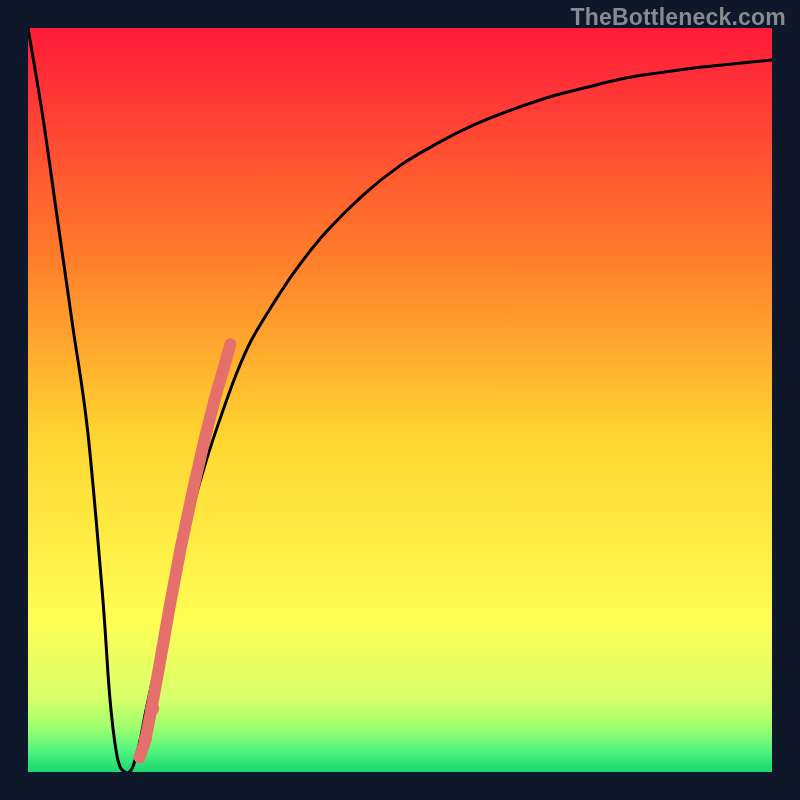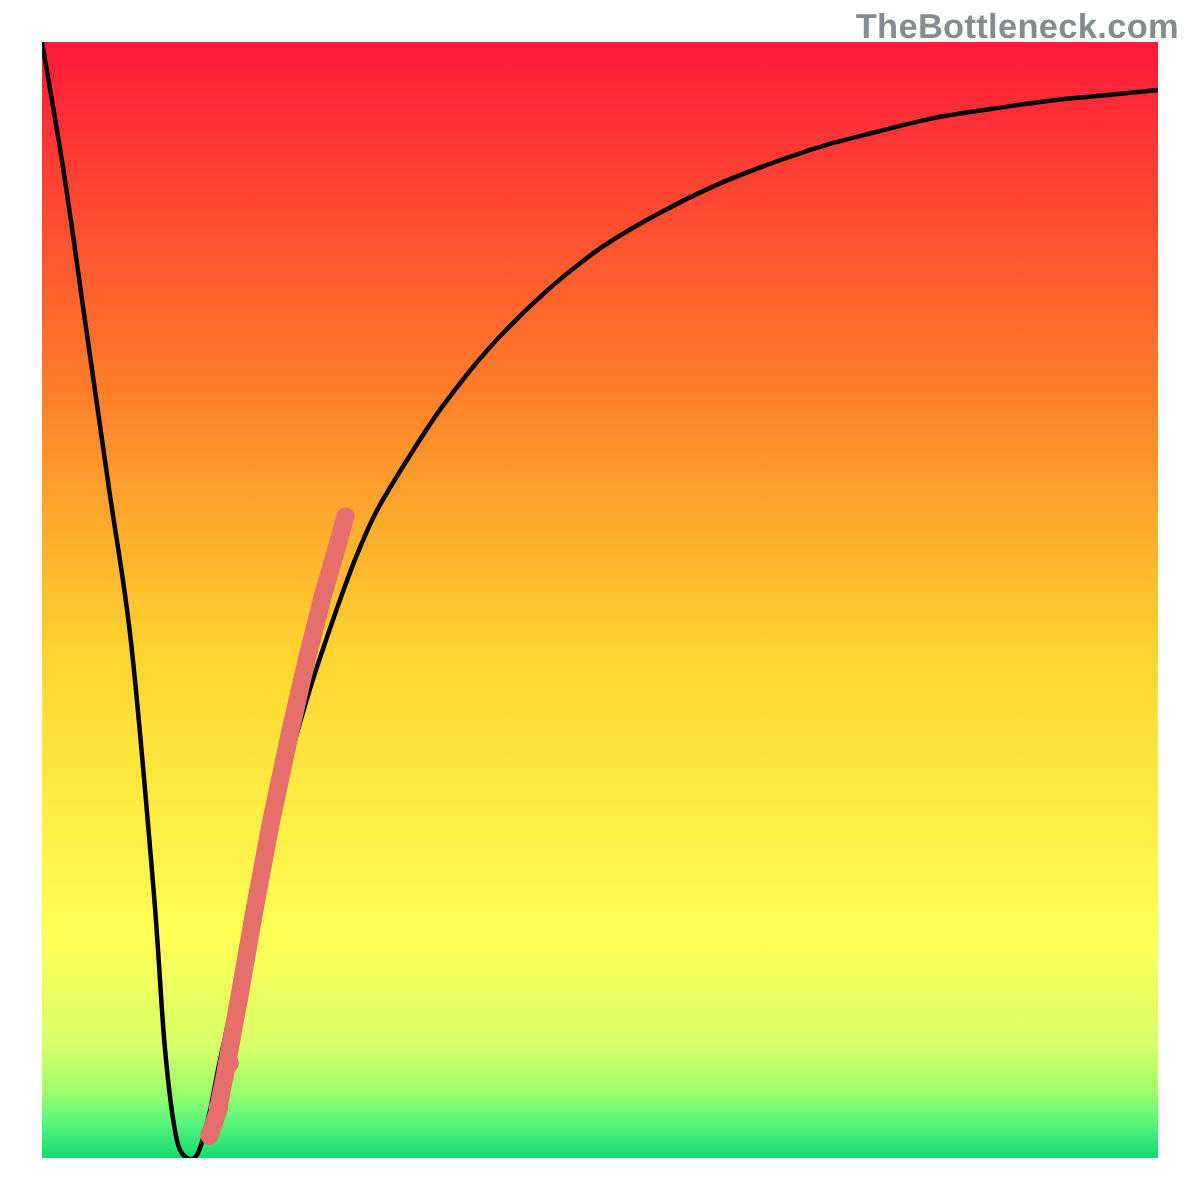--- a/index.html
+++ b/index.html
@@ -8,21 +8,21 @@
     width: 800px;
     height: 800px;
     overflow: hidden;
     background: #000;
     font-family: Arial, Helvetica, sans-serif;
   }
   .stage {
     position: relative;
     width: 800px;
     height: 800px;
-    background: #ffffff;
+    background: #0f172a;
   }
   .watermark {
     position: absolute;
     top: 4px;
     right: 14px;
     color: #888b8d;
     font-size: 23px;
     font-weight: 600;
     letter-spacing: 0.2px;
     z-index: 5;

